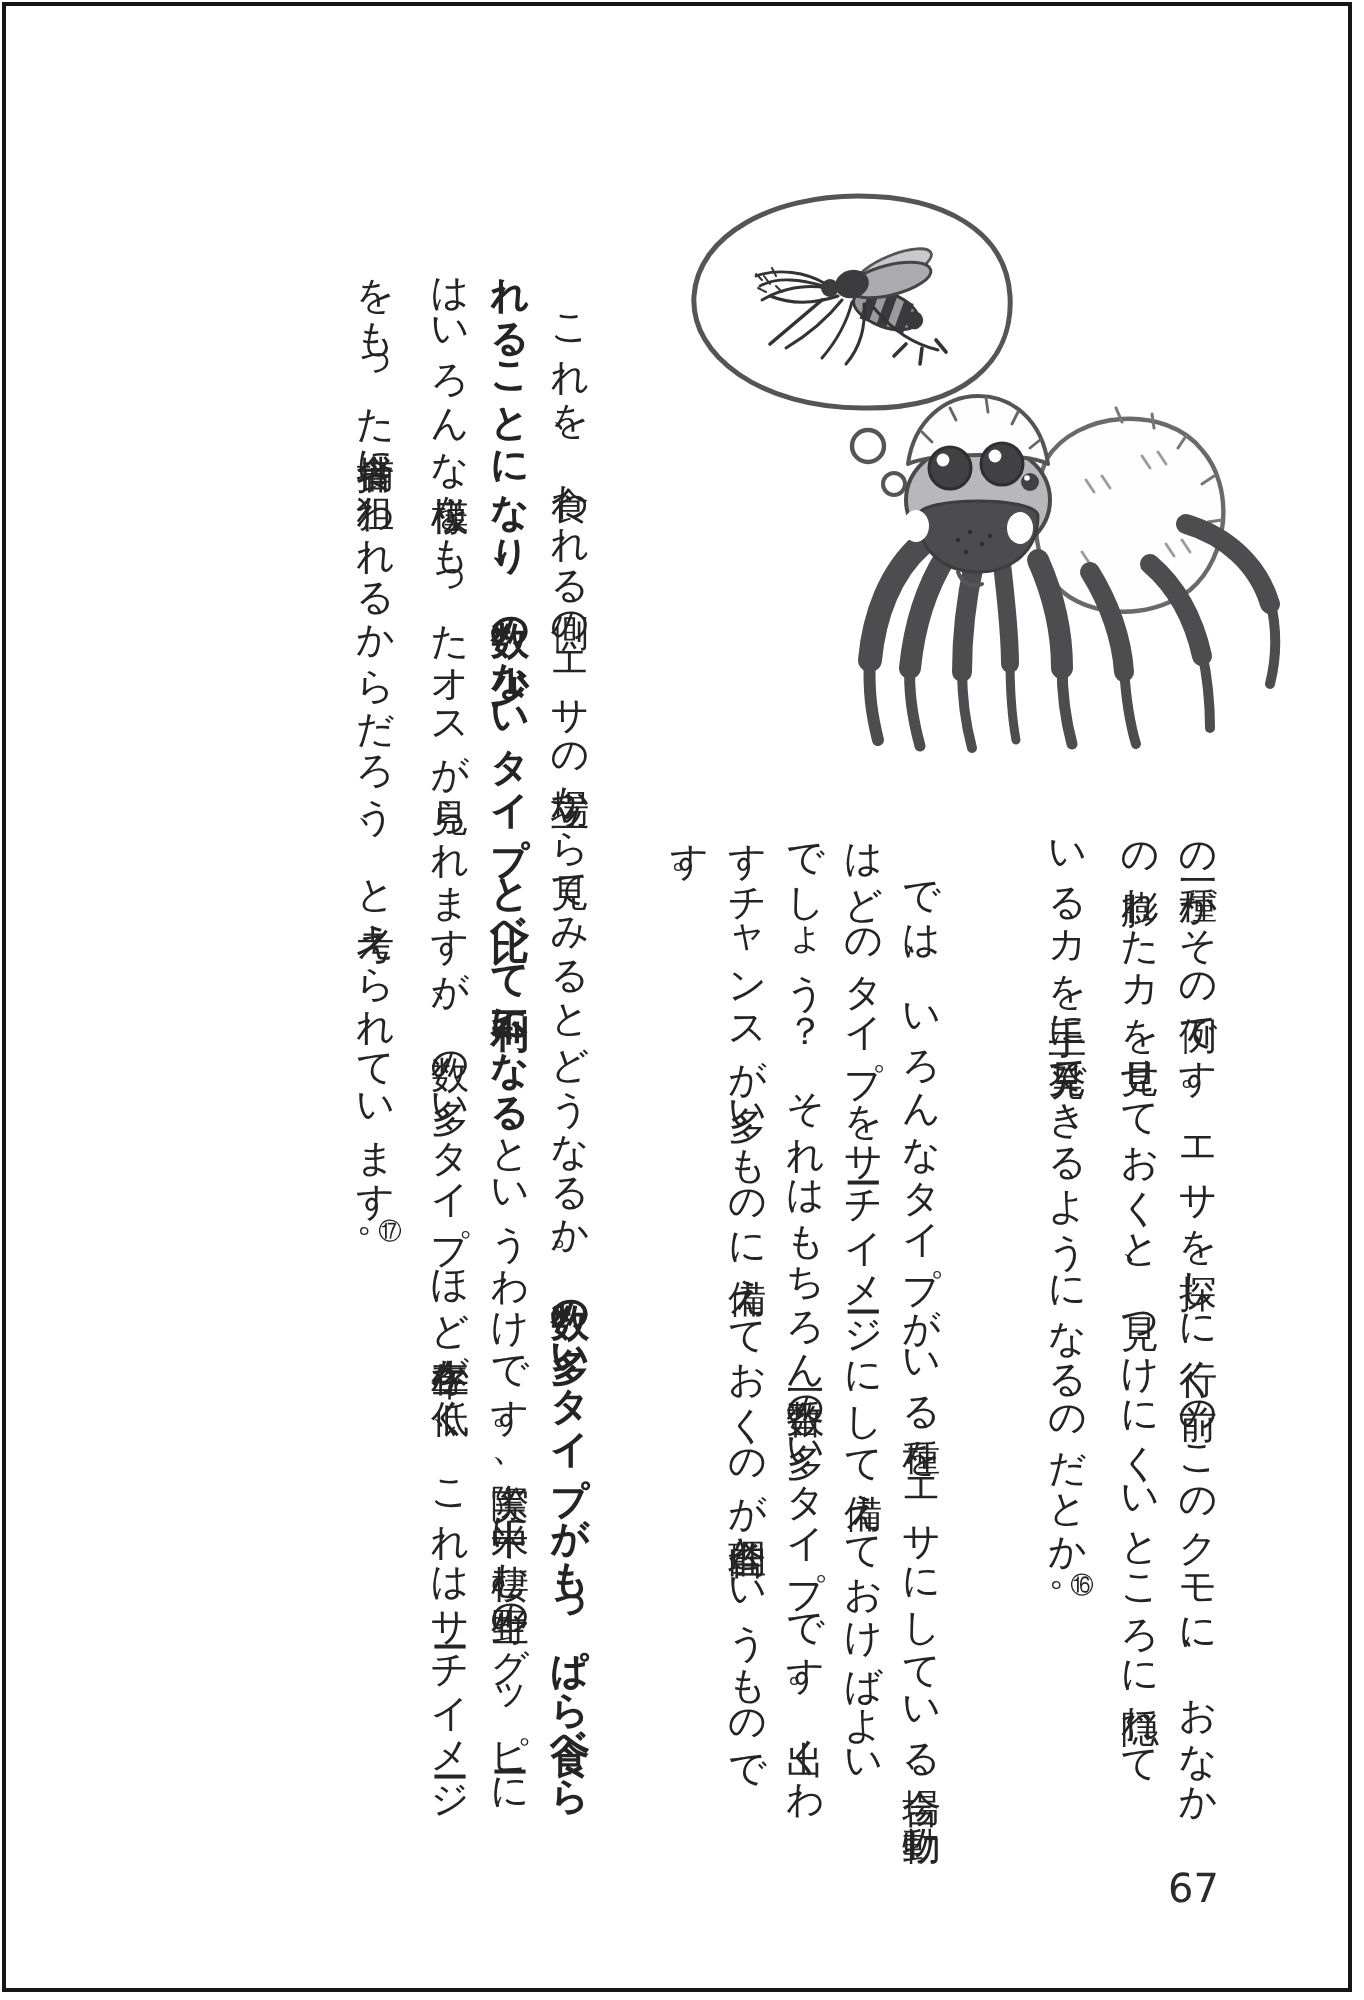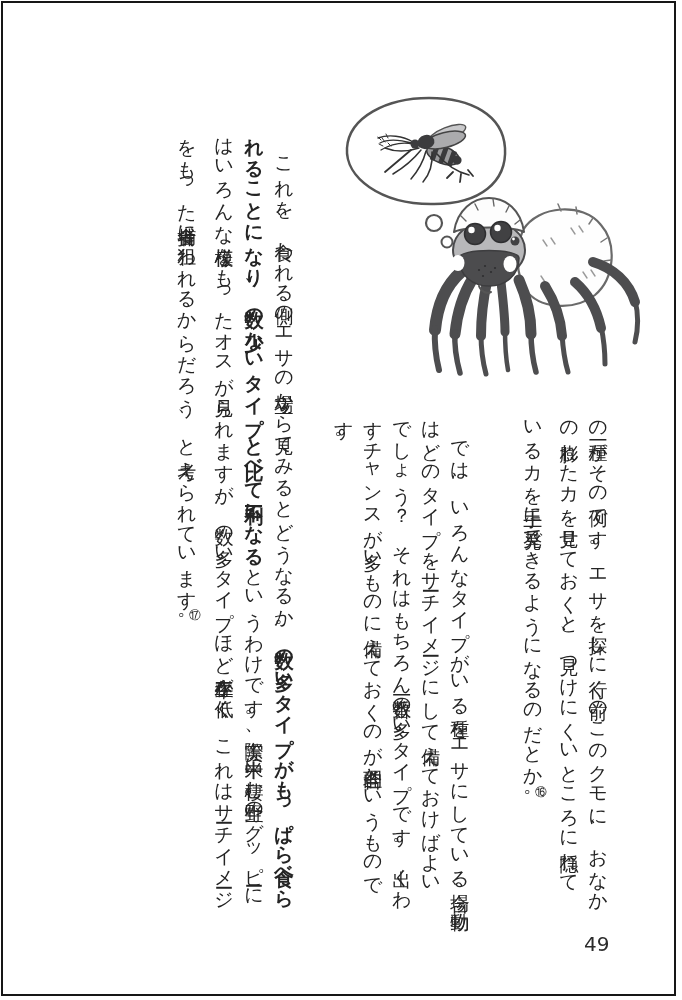--- a/index.html
+++ b/index.html
@@ -121,14 +121,14 @@
 
   <div class="vblock right-block">
     <p class="para"><span>の一種がその例です。エサを探しに行く前のこのクモに、おなかの膨れたカを見せておくと、見つけにくいところに隠れているカを上手に発見できるようになるのだとか</span><span class="footnote">⑯</span><span>。</span></p>
     <p class="para indent"><span>では、いろんなタイプがいる種をエサにしている場合、動物はどのタイプをサーチイメージにして備えておけばよいでしょう？　それはもちろん一番数の多いタイプです。出くわすチャンスが多いものに備えておくのが合理的というものです。</span></p>
   </div>
 
   <div class="vblock left-block">
     <p class="para indent"><span>これを、食われる側のエサの立場から見てみるとどうなるか。</span><b>数の多いタイプがもっぱら食べられることになり、数の少ないタイプと比べて不利になる</b><span>というわけです。実際、中米に棲む野生のグッピーにはいろんな模様をもったオスが見られますが、数の多いタイプほど生存率が低く、これはサーチイメージをもった捕食者に狙われるからだろう、と考えられています</span><span class="footnote">⑰</span><span>。</span></p>
   </div>
 
-  <div class="page-number">49</div>
+  <div class="page-number">67</div>
 </div>
 
 </body></html>

